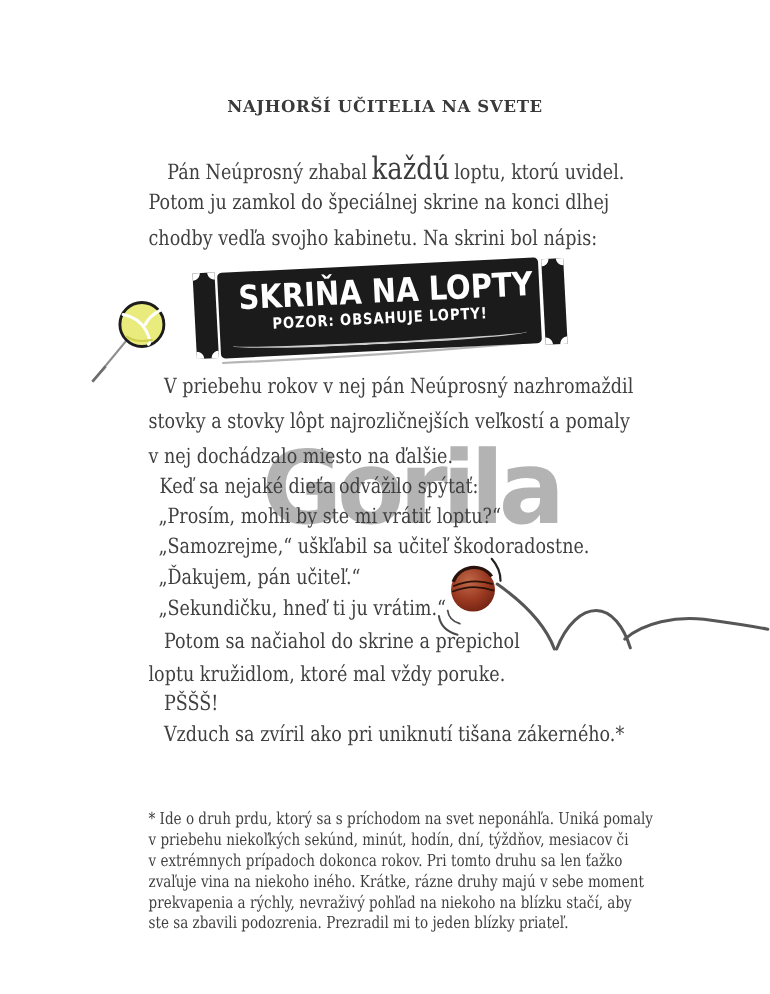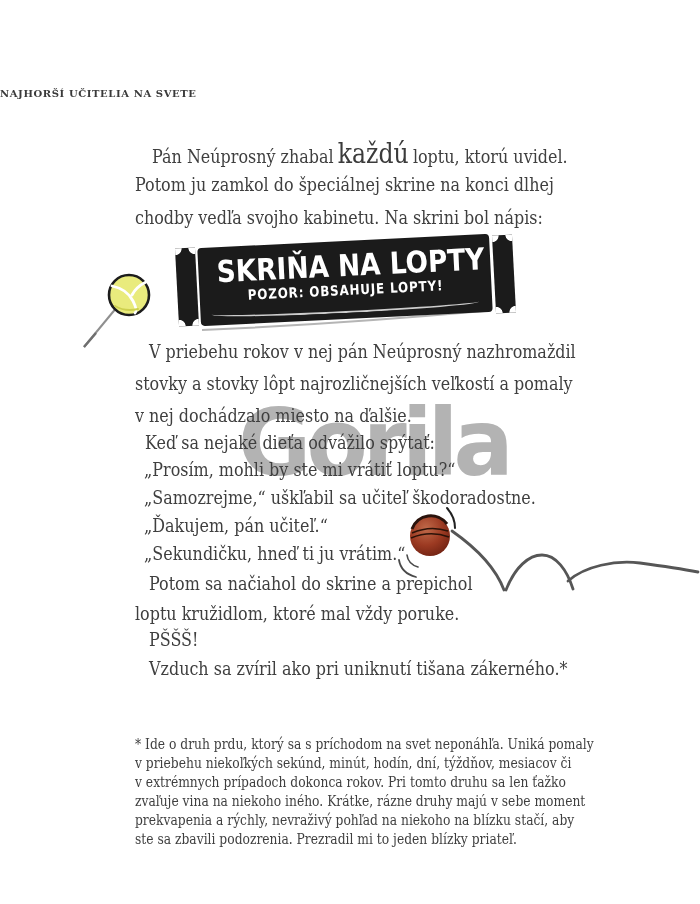--- a/index.html
+++ b/index.html
@@ -6,24 +6,24 @@
   .page{
     position:relative;
     width:700px;height:904px;
     background:#ffffff;
     overflow:hidden;
     font-family:"DejaVu Serif", serif;
   }
   
   .running-header{
     position:absolute;top:88px;left:0;width:700px;
-    text-align:left;
+    text-align:center;
     font-family:"DejaVu Serif", serif;
     font-weight:bold;
-    font-size:10px;
+    font-size:15px;
     letter-spacing:0.6px;
     color:#3a3a3a;
     z-index:3;
   }
   
   .watermark{
     position:absolute;left:238px;top:398px;
     font-family:"DejaVu Sans", sans-serif;
     font-weight:bold;
     font-size:92px;

